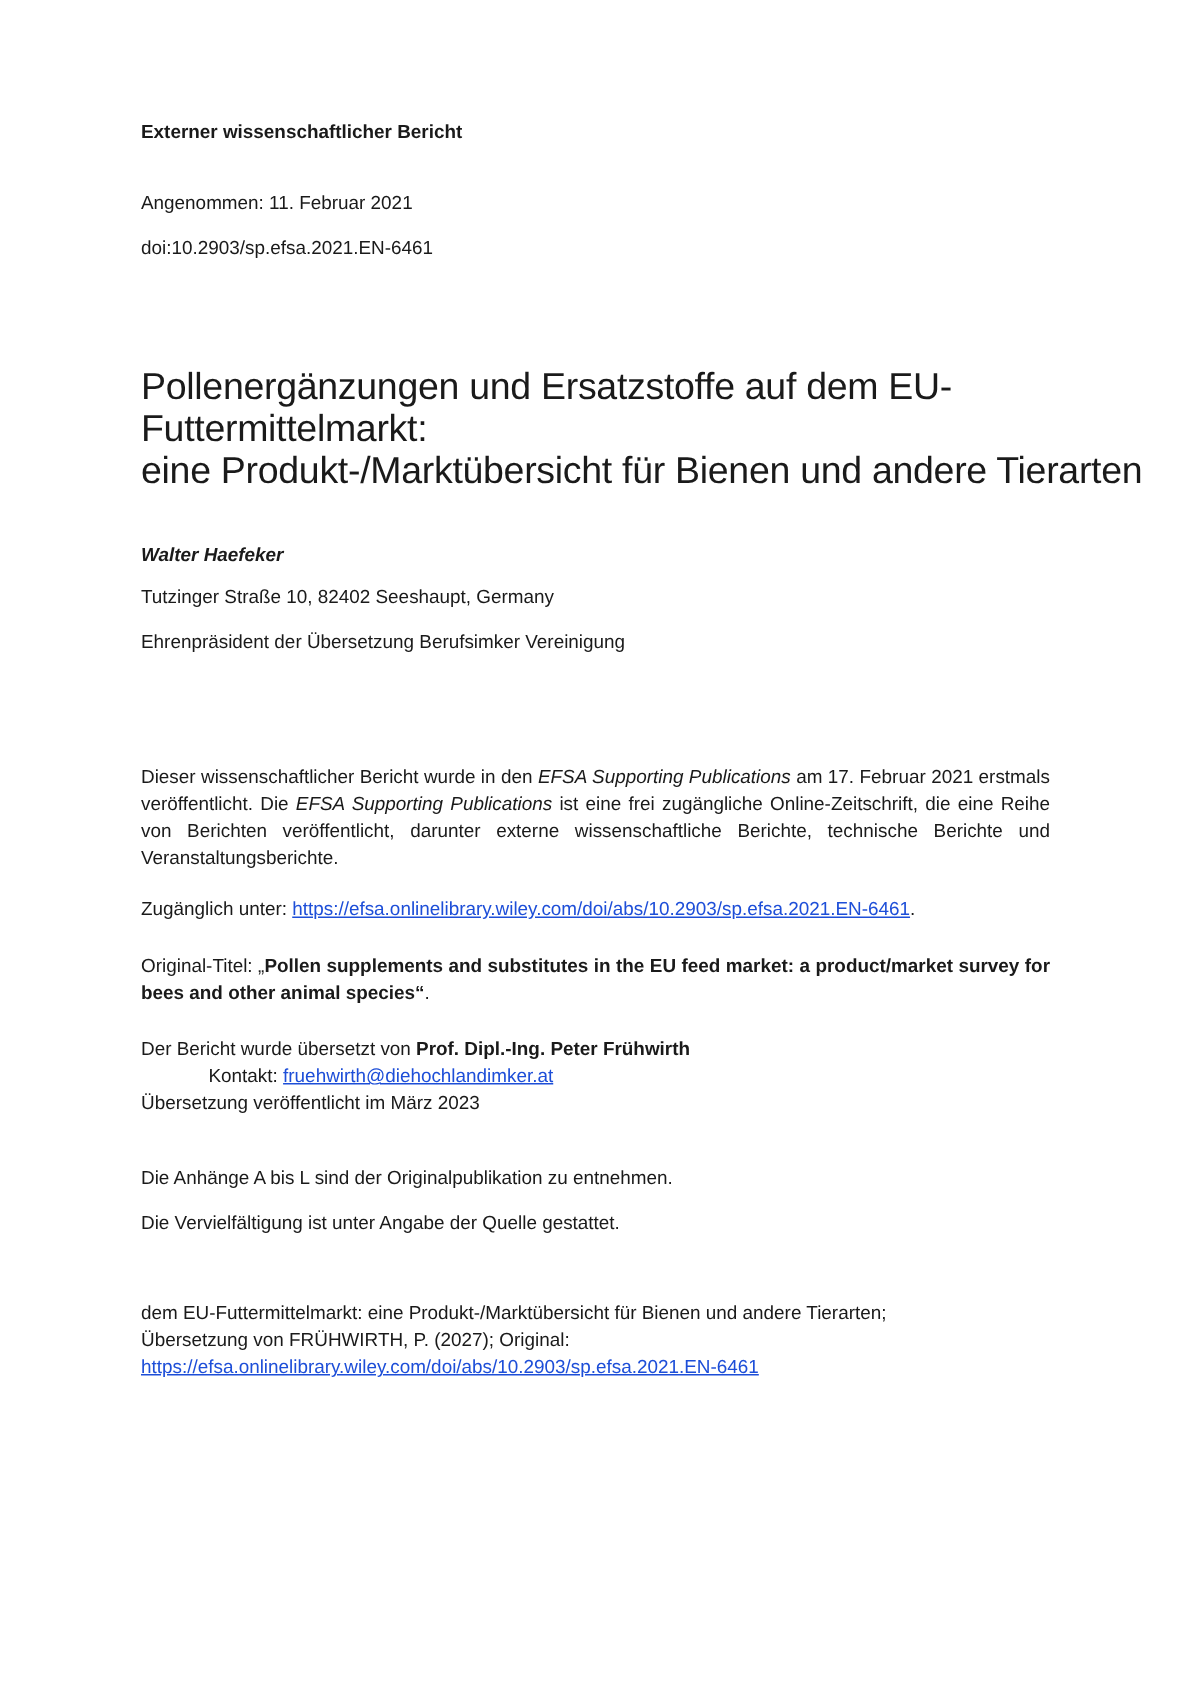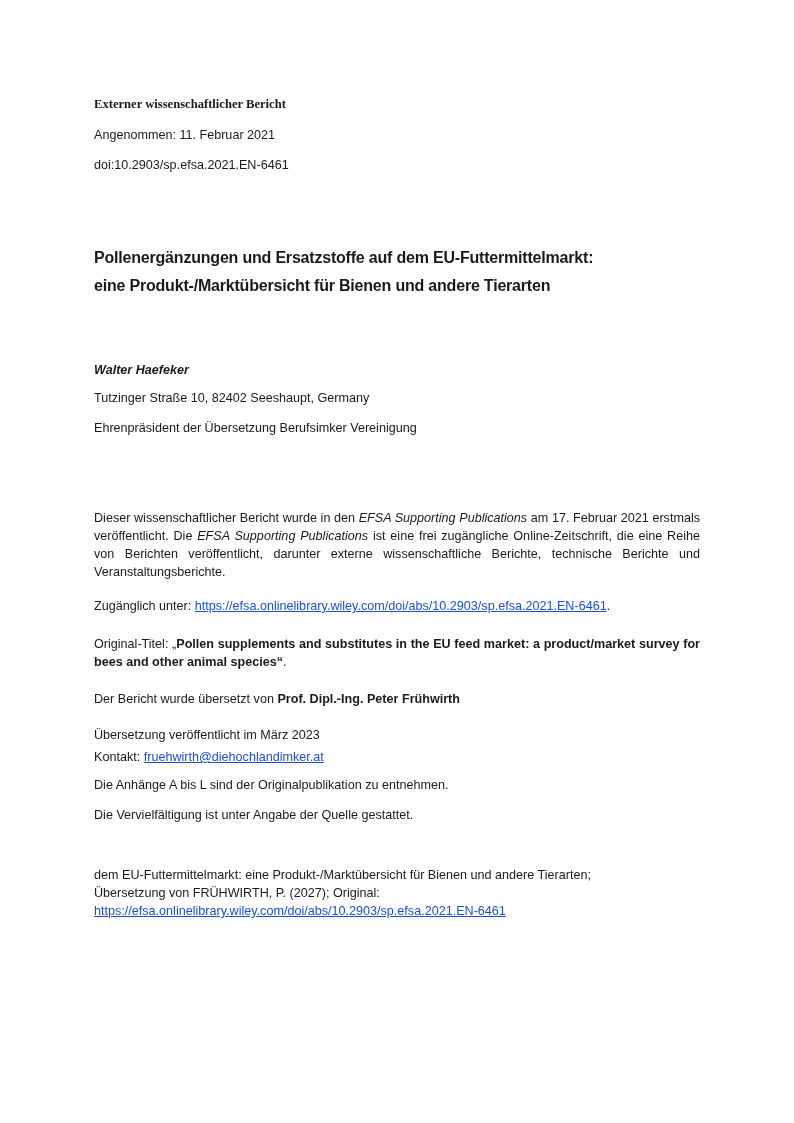--- a/index.html
+++ b/index.html
@@ -1,49 +1,49 @@
 <!DOCTYPE html>
 <html><head>
 <meta charset="utf-8">
 <style>
   html, body { margin: 0; padding: 0; background: #ffffff; }
   body { width: 794px; height: 1123px; position: relative; overflow: hidden;
          font-family: "Liberation Sans", sans-serif; color: #1a1a1a; }
   .abs { position: absolute; left: 94px; }
   .t13 { font-size: 12.6px; line-height: 18px; }
   .bold { font-weight: bold; }
-  .title { font-size: 16px; line-height: 28px; font-weight: bold; letter-spacing: -0.2px; }
+  .title { font-size: 25px; line-height: 28px; font-weight: normal; letter-spacing: -0.2px; }
   .justify { width: 606px; text-align: justify; }
   a, .link { color: #1d4ed8; text-decoration: underline; }
   em { font-style: italic; }
 </style>
 </head>
 <body>
 
-<div class="abs t13 bold" style="top:95px;font-family:Liberation Serif, serif;">Externer wissenschaftlicher Bericht</div>
+<div class="abs t13 bold" style="top:79px;">Externer wissenschaftlicher Bericht</div>
 <div class="abs t13" style="top:126px;">Angenommen: 11. Februar 2021</div>
 <div class="abs t13" style="top:156px;">doi:10.2903/sp.efsa.2021.EN-6461</div>
 
 <div class="abs title" style="top:244px;">
   <div>Pollenergänzungen und Ersatzstoffe auf dem EU-Futtermittelmarkt:</div>
   <div>eine Produkt-/Marktübersicht für Bienen und andere Tierarten</div>
 </div>
 
 <div class="abs t13 bold" style="top:361px;font-style:italic;">Walter Haefeker</div>
 <div class="abs t13" style="top:389px;">Tutzinger Straße 10, 82402 Seeshaupt, Germany</div>
 <div class="abs t13" style="top:419px;">Ehrenpräsident der Übersetzung Berufsimker Vereinigung</div>
 
 <div class="abs t13 justify" style="top:509px;"><span>Dieser wissenschaftlicher Bericht wurde in den </span><em>EFSA Supporting Publications</em><span> am 17. Februar 2021 erstmals veröffentlicht. Die </span><em>EFSA Supporting Publications</em><span> ist eine frei zugängliche Online-Zeitschrift, die eine Reihe von Berichten veröffentlicht, darunter externe wissenschaftliche Berichte, technische Berichte und Veranstaltungsberichte.</span></div>
 
 <div class="abs t13" style="top:597px;"><span>Zugänglich unter: </span><a class="link">https://efsa.onlinelibrary.wiley.com/doi/abs/10.2903/sp.efsa.2021.EN-6461</a><span>.</span></div>
 
 <div class="abs t13 justify" style="top:635px;"><span>Original-Titel: „</span><b>Pollen supplements and substitutes in the EU feed market: a product/market survey for bees and other animal species“</b><span>.</span></div>
 
 <div class="abs t13" style="top:690px;"><span>Der Bericht wurde übersetzt von </span><b>Prof. Dipl.-Ing. Peter Frühwirth</b></div>
-<div class="abs t13" style="top:748px;"><span>Kontakt: </span><a class="link">fruehwirth@diehochlandimker.at</a></div>
+<div class="abs t13" style="top:708px;margin-left:45px;"><span>Kontakt: </span><a class="link">fruehwirth@diehochlandimker.at</a></div>
 <div class="abs t13" style="top:726px;">Übersetzung veröffentlicht im März 2023</div>
 
 <div class="abs t13" style="top:776px;">Die Anhänge A bis L sind der Originalpublikation zu entnehmen.</div>
 <div class="abs t13" style="top:806px;">Die Vervielfältigung ist unter Angabe der Quelle gestattet.</div>
 
 <div class="abs t13" style="top:866px;">
   <div>dem EU-Futtermittelmarkt: eine Produkt-/Marktübersicht für Bienen und andere Tierarten;</div>
   <div>Übersetzung von FRÜHWIRTH, P. (2027); Original:</div>
   <div><a class="link">https://efsa.onlinelibrary.wiley.com/doi/abs/10.2903/sp.efsa.2021.EN-6461</a></div>
 </div>

